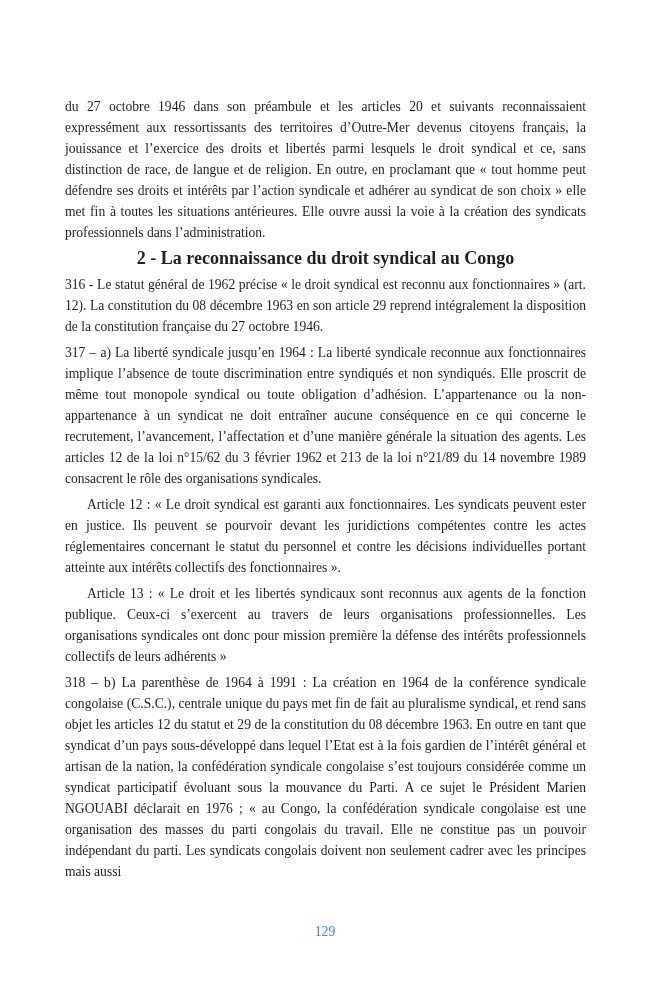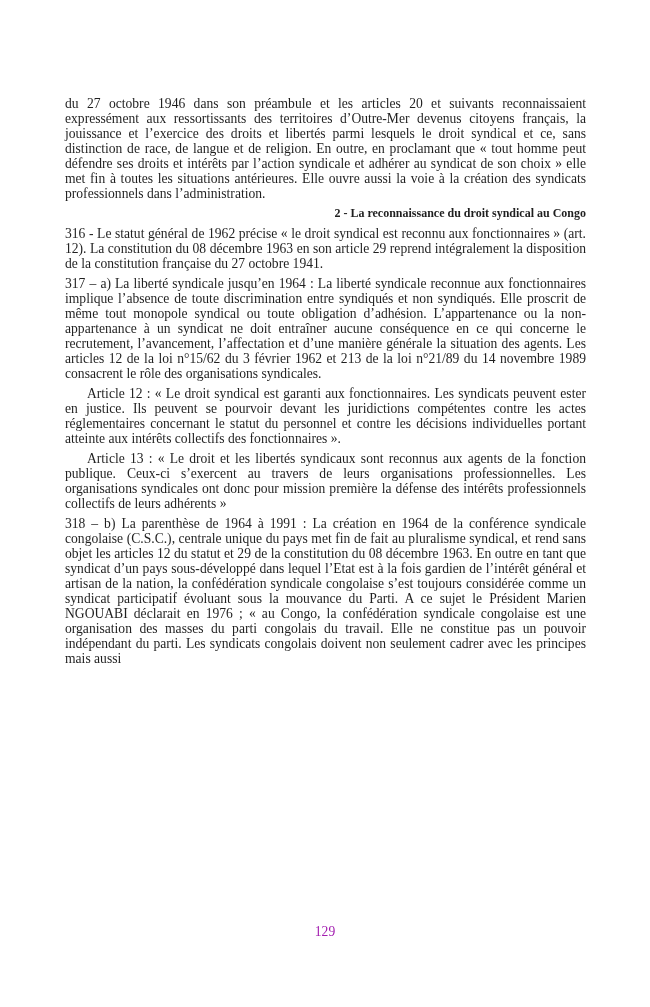--- a/index.html
+++ b/index.html
@@ -18,53 +18,53 @@
     background: #ffffff;
     color: #1f1f1f;
     overflow: hidden;
   }
   .text-block {
     position: absolute;
     left: 65px;
     top: 96px;
     width: 521px;
     font-size: 13.6px;
-    line-height: 15px;
+    line-height: 21px;
     text-align: justify;
   }
   .para { margin: 0 0 5px 0; }
   .heading {
-    font-size: 12px;
+    font-size: 18px;
     font-weight: bold;
-    text-align: right;
+    text-align: center;
     margin: 3px 0 5px 0;
   }
   .indent { text-indent: 22px; font-family: Liberation Serif, serif; }
   .seg-bold { font-weight: normal; }
   .page-number {
     position: absolute;
     top: 924px;
     left: 0;
     width: 650px;
     text-align: center;
     font-size: 13.6px;
-    color: #a21caf;
+    color: #3b82f6;
   }
 </style>
 </head>
 <body>
 
 <div class="page">
   <div class="text-block">
 
     <p class="para">du 27 octobre 1946 dans son préambule et les articles 20 et suivants reconnaissaient expressément aux ressortissants des territoires d’Outre-Mer devenus citoyens français, la jouissance et l’exercice des droits et libertés parmi lesquels le droit syndical et ce, sans distinction de race, de langue et de religion. En outre, en proclamant que « tout homme peut défendre ses droits et intérêts par l’action syndicale et adhérer au syndicat de son choix » elle met fin à toutes les situations antérieures. Elle ouvre aussi la voie à la création des syndicats professionnels dans l’administration.</p>
 
     <h2 class="heading">2 - La reconnaissance du droit syndical au Congo</h2>
 
-    <p class="para">316 - Le statut général de 1962 précise « le droit syndical est reconnu aux fonctionnaires » (art. 12). La constitution du 08 décembre 1963 en son article 29 reprend intégralement la disposition de la constitution française du 27 octobre 1941.</p>
+    <p class="para">316 - Le statut général de 1962 précise « le droit syndical est reconnu aux fonctionnaires » (art. 12). La constitution du 08 décembre 1963 en son article 29 reprend intégralement la disposition de la constitution française du 27 octobre 1946.</p>
 
     <p class="para"><span>317 – a) </span><span class="seg-bold">La liberté syndicale jusqu’en 1964</span><span> : La liberté syndicale reconnue aux fonctionnaires implique l’absence de toute discrimination entre syndiqués et non syndiqués. Elle proscrit de même tout monopole syndical ou toute obligation d’adhésion. L’appartenance ou la non-appartenance à un syndicat ne doit entraîner aucune conséquence en ce qui concerne le recrutement, l’avancement, l’affectation et d’une manière générale la situation des agents. Les articles 12 de la loi n°15/62 du 3 février 1962 et 213 de la loi n°21/89 du 14 novembre 1989 consacrent le rôle des organisations syndicales.</span></p>
 
     <p class="para indent">Article 12 : « Le droit syndical est garanti aux fonctionnaires. Les syndicats peuvent ester en justice. Ils peuvent se pourvoir devant les juridictions compétentes contre les actes réglementaires concernant le statut du personnel et contre les décisions individuelles portant atteinte aux intérêts collectifs des fonctionnaires ».</p>
 
     <p class="para indent">Article 13 : « Le droit et les libertés syndicaux sont reconnus aux agents de la fonction publique. Ceux-ci s’exercent au travers de leurs organisations professionnelles. Les organisations syndicales ont donc pour mission première la défense des intérêts professionnels collectifs de leurs adhérents »</p>
 
     <p class="para"><span>318 – </span><span class="seg-bold">b) La parenthèse de 1964 à 1991</span><span> : La création en 1964 de la conférence syndicale congolaise (C.S.C.), centrale unique du pays met fin de fait au pluralisme syndical, et rend sans objet les articles 12 du statut et 29 de la constitution du 08 décembre 1963. En outre en tant que syndicat d’un pays sous-développé dans lequel l’Etat est à la fois gardien de l’intérêt général et artisan de la nation, la confédération syndicale congolaise s’est toujours considérée comme un syndicat participatif évoluant sous la mouvance du Parti. A ce sujet le Président Marien NGOUABI déclarait en 1976 ; « au Congo, la confédération syndicale congolaise est une organisation des masses du parti congolais du travail. Elle ne constitue pas un pouvoir indépendant du parti. Les syndicats congolais doivent non seulement cadrer avec les principes mais aussi</span></p>
 
   </div>

